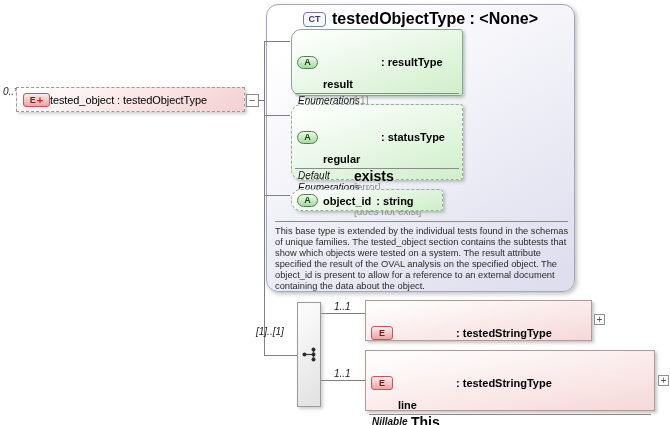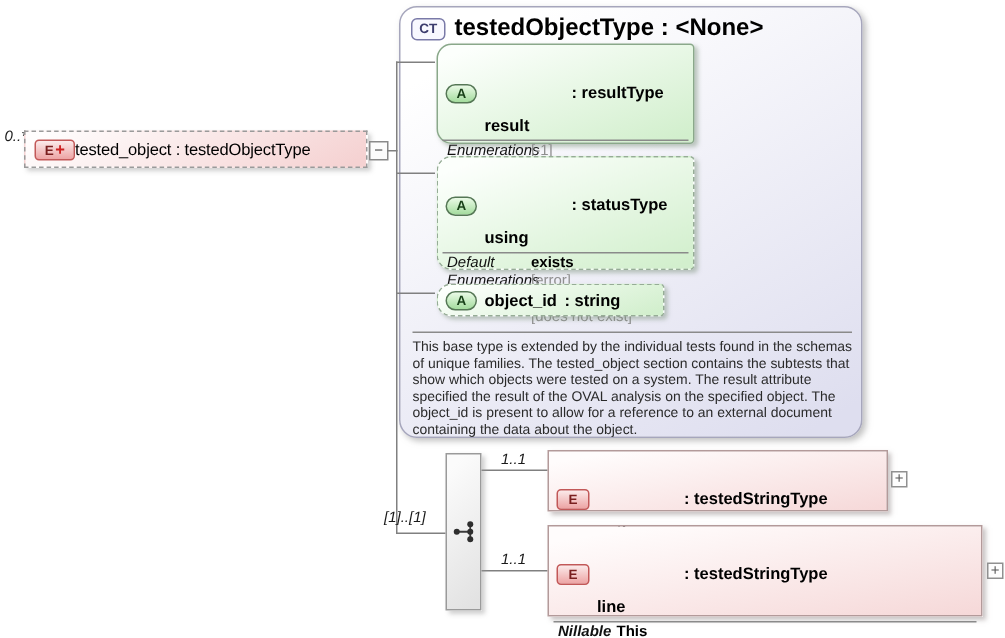--- a/index.html
+++ b/index.html
@@ -27,21 +27,21 @@
   .toggle{position:absolute;box-sizing:border-box;width:13px;height:13px;border:1px solid #8a8a8a;
     background:#fcfcfc;color:#444;font-size:10px;line-height:11px;text-align:center;}
 
   
   .ct-box{position:absolute;box-sizing:border-box;border:1px solid #a6a6bc;border-radius:12px;
     background:linear-gradient(150deg,#ffffff 12%,#dedeef 95%);
     box-shadow:2px 2px 4px rgba(140,140,140,.55);}
   .ct-header{position:absolute;left:7px;top:5px;display:flex;align-items:center;gap:6px;}
   .icon-ct{display:inline-block;box-sizing:border-box;width:23px;height:15px;border:1px solid #7a7aa8;
     border-radius:4px;background:#f8f8ff;color:#3c3c6e;font-size:9px;font-weight:bold;
-    text-align:center;line-height:13px;}
+    text-align:center;line-height:13px;margin-left:29px;}
   .ct-title{font-weight:bold;font-size:16px;color:#000;white-space:nowrap;}
   .ct-sep{position:absolute;height:1px;background:#8a8a8a;}
   .doc{font-size:9.3px;color:#2a2a2a;line-height:11px;}
   .ct-doc{position:absolute;}
 
   
   .attr-box{position:absolute;box-sizing:border-box;border:1px solid #8aa88a;
     border-radius:10px 3px 3px 10px;
     background:linear-gradient(160deg,#fcfffc 8%,#d2efcd 95%);
     box-shadow:2px 2px 3px rgba(130,150,130,.5);}
@@ -50,21 +50,21 @@
     border-radius:7px;background:linear-gradient(#eafae6,#a4dc9e);color:#173f17;
     font-size:9px;font-weight:bold;text-align:center;line-height:11px;flex:0 0 auto;}
   .hdr{display:flex;align-items:center;gap:5px;padding:4px 4px 1px 5px;
     font-weight:bold;font-size:11px;color:#000;white-space:nowrap;}
   .hdr .name{min-width:53px;margin-top:44px;}
   .sep{border-top:1px solid #8a8a8a;margin:2px 3px 1px 3px;}
   .prow{display:flex;font-size:10px;line-height:12px;padding:0 3px 0 6px;}
   .plabel{font-style:italic;color:#111;width:56px;flex:0 0 auto;}
   .plabel.sm{width:39px;font-weight:bold;}
   .pvals{color:#8f8f8f;}
-  .pval-bold{color:#000;font-weight:bold;font-size:10px;}
+  .pval-bold{color:#000;font-weight:bold;font-size:14px;}
 
   
   .seq-box{position:absolute;box-sizing:border-box;width:24px;height:105px;border:1px solid #9a9a9a;
     background:linear-gradient(135deg,#fbfbfb 10%,#e2e2e2 95%);
     box-shadow:2px 2px 3px rgba(150,150,150,.45);
     display:flex;align-items:center;justify-content:center;}
 
   
   .elem-box{position:absolute;box-sizing:border-box;border:1px solid #b39a9a;
     background:linear-gradient(170deg,#fffcfc 10%,#f6d9d9 98%);
@@ -109,21 +109,21 @@
           <div>[-1]</div>
           <div>[0]</div>
           <div>[1]</div>
         </div>
       </div>
     </div>
 
     <div class="attr-box dashed" style="left:24px;top:99px;width:172px;height:76px">
       <div class="hdr">
         <span class="icon-a">A</span>
-        <span class="name">using</span>
+        <span class="name">regular</span>
         <span class="type">: statusType</span>
       </div>
       <div class="sep"></div>
       <div class="prow">
         <div class="plabel">Default</div>
         <div class="pval-bold">exists</div>
       </div>
       <div class="prow">
         <div class="plabel">Enumerations</div>
         <div class="pvals">
@@ -148,21 +148,21 @@
 
   <div class="hline" style="left:258px;top:100px;width:7px"></div>
   <div class="vline" style="left:264px;top:41px;height:315px"></div>
   <div class="hline" style="left:264px;top:41px;width:26px"></div>
   <div class="hline" style="left:264px;top:115px;width:26px"></div>
   <div class="hline" style="left:264px;top:195px;width:26px"></div>
   <div class="hline" style="left:264px;top:355px;width:33px"></div>
   <div class="hline" style="left:321px;top:313px;width:44px"></div>
   <div class="hline" style="left:321px;top:380px;width:44px"></div>
 
-  <div class="occ" style="left:256px;top:340px">[1]..[1]</div>
+  <div class="occ" style="left:256px;top:326px">[1]..[1]</div>
   <div class="seq-box" style="left:297px;top:302px">
     <svg width="17" height="17" viewBox="0 0 17 17">
       <line x1="3.5" y1="8.5" x2="12.5" y2="8.5" stroke="#3a3a3a" stroke-width="1.2"></line>
       <line x1="12.5" y1="3.5" x2="12.5" y2="13.5" stroke="#3a3a3a" stroke-width="1.2"></line>
       <circle cx="3.5" cy="8.5" r="2" fill="#2e2e2e"></circle>
       <circle cx="12.5" cy="3.5" r="2" fill="#2e2e2e"></circle>
       <circle cx="12.5" cy="8.5" r="2" fill="#2e2e2e"></circle>
       <circle cx="12.5" cy="13.5" r="2" fill="#2e2e2e"></circle>
     </svg>
   </div>

